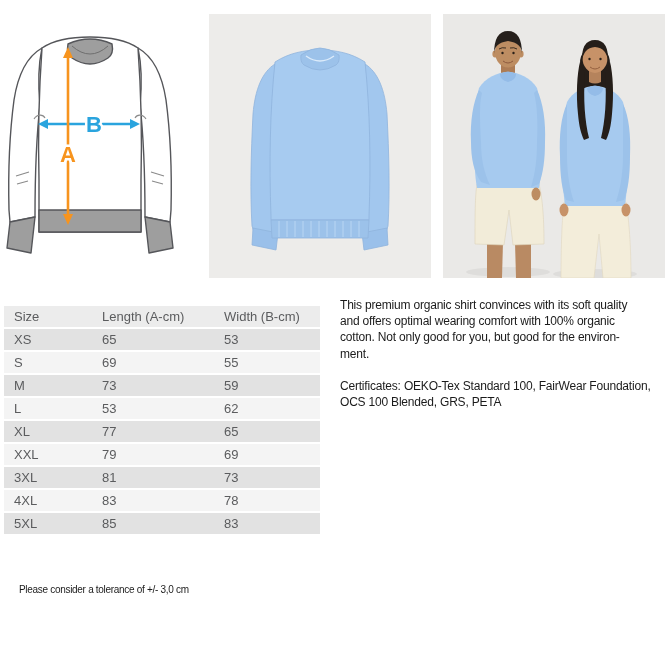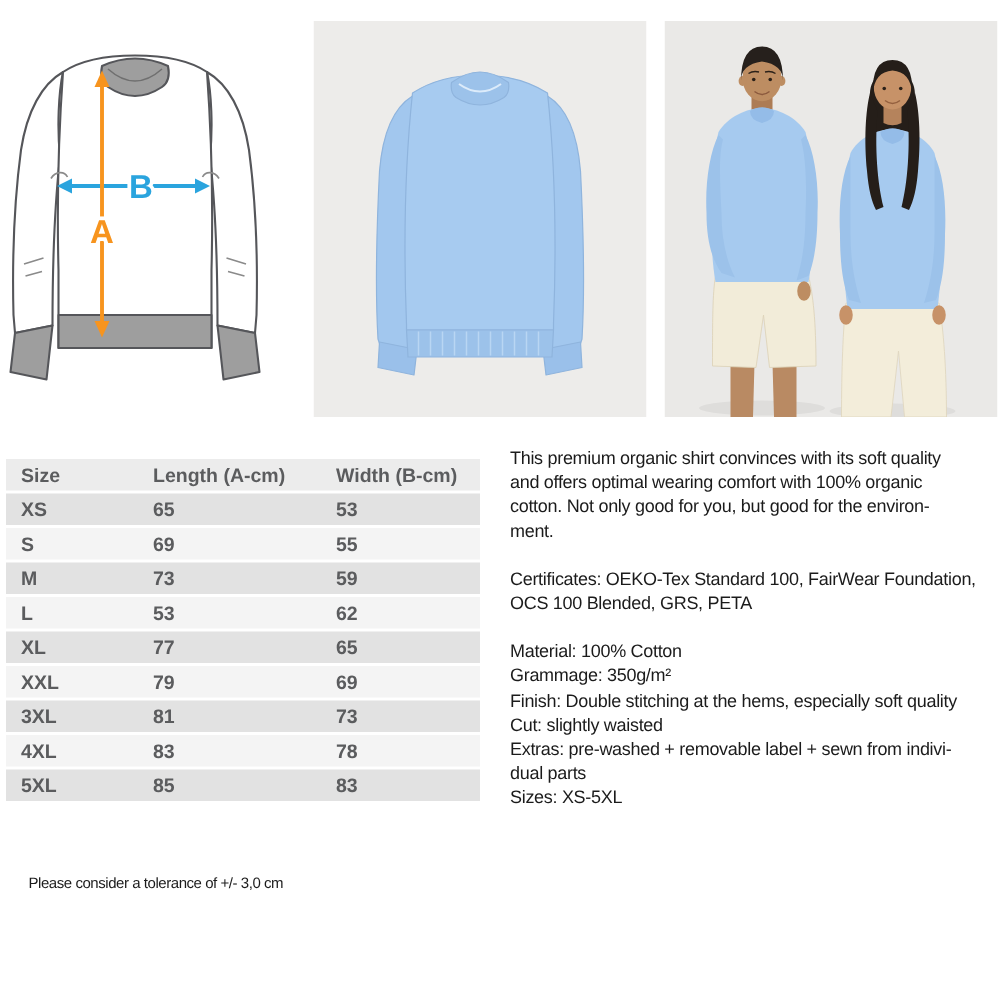--- a/index.html
+++ b/index.html
@@ -13,21 +13,21 @@
   #models-panel  { left:443px; top:14px; width:222px; height:264px; }
   svg { display:block; }
 
   
   .size-table {
     position:absolute; left:4px; top:304px; width:316px;
     border-collapse:separate; border-spacing:0 2px;
     font-size:13px; color:#5b5c5e; table-layout:fixed;
   }
   .size-table th, .size-table td {
-    font-weight:bold; text-align:left; height:21px;
+    font-weight:normal; text-align:left; height:21px;
     padding:0 0 0 10px; overflow:hidden; white-space:nowrap;
   }
   .size-table thead tr { background:#ececec; }
   .size-table tbody tr:nth-child(odd)  { background:#e2e2e2; }
   .size-table tbody tr:nth-child(even) { background:#f4f4f4; }
 
   .tolerance {
     position:absolute; left:19px; top:584px;
     font-size:10px; color:#1b1b1b; letter-spacing:-0.3px;text-align:center;
   }
@@ -226,22 +226,15 @@
 
   <div class="tolerance">Please consider a tolerance of +/- 3,0 cm</div>
 
   <div class="description">
     <p>This premium organic shirt convinces with its soft quality
 and offers optimal wearing comfort with 100% organic
 cotton. Not only good for you, but good for the environ-
 ment.</p>
     <p>Certificates: OEKO-Tex Standard 100, FairWear Foundation,
 OCS 100 Blended, GRS, PETA</p>
-    <p>Material: 100% Cotton
-Grammage: 350g/m²
-Finish: Double stitching at the hems, especially soft quality
-Cut: slightly waisted
-Extras: pre-washed + removable label + sewn from indivi-
-dual parts
-Sizes: XS-5XL</p>
   </div>
 
 </div>
 
 </body></html>

